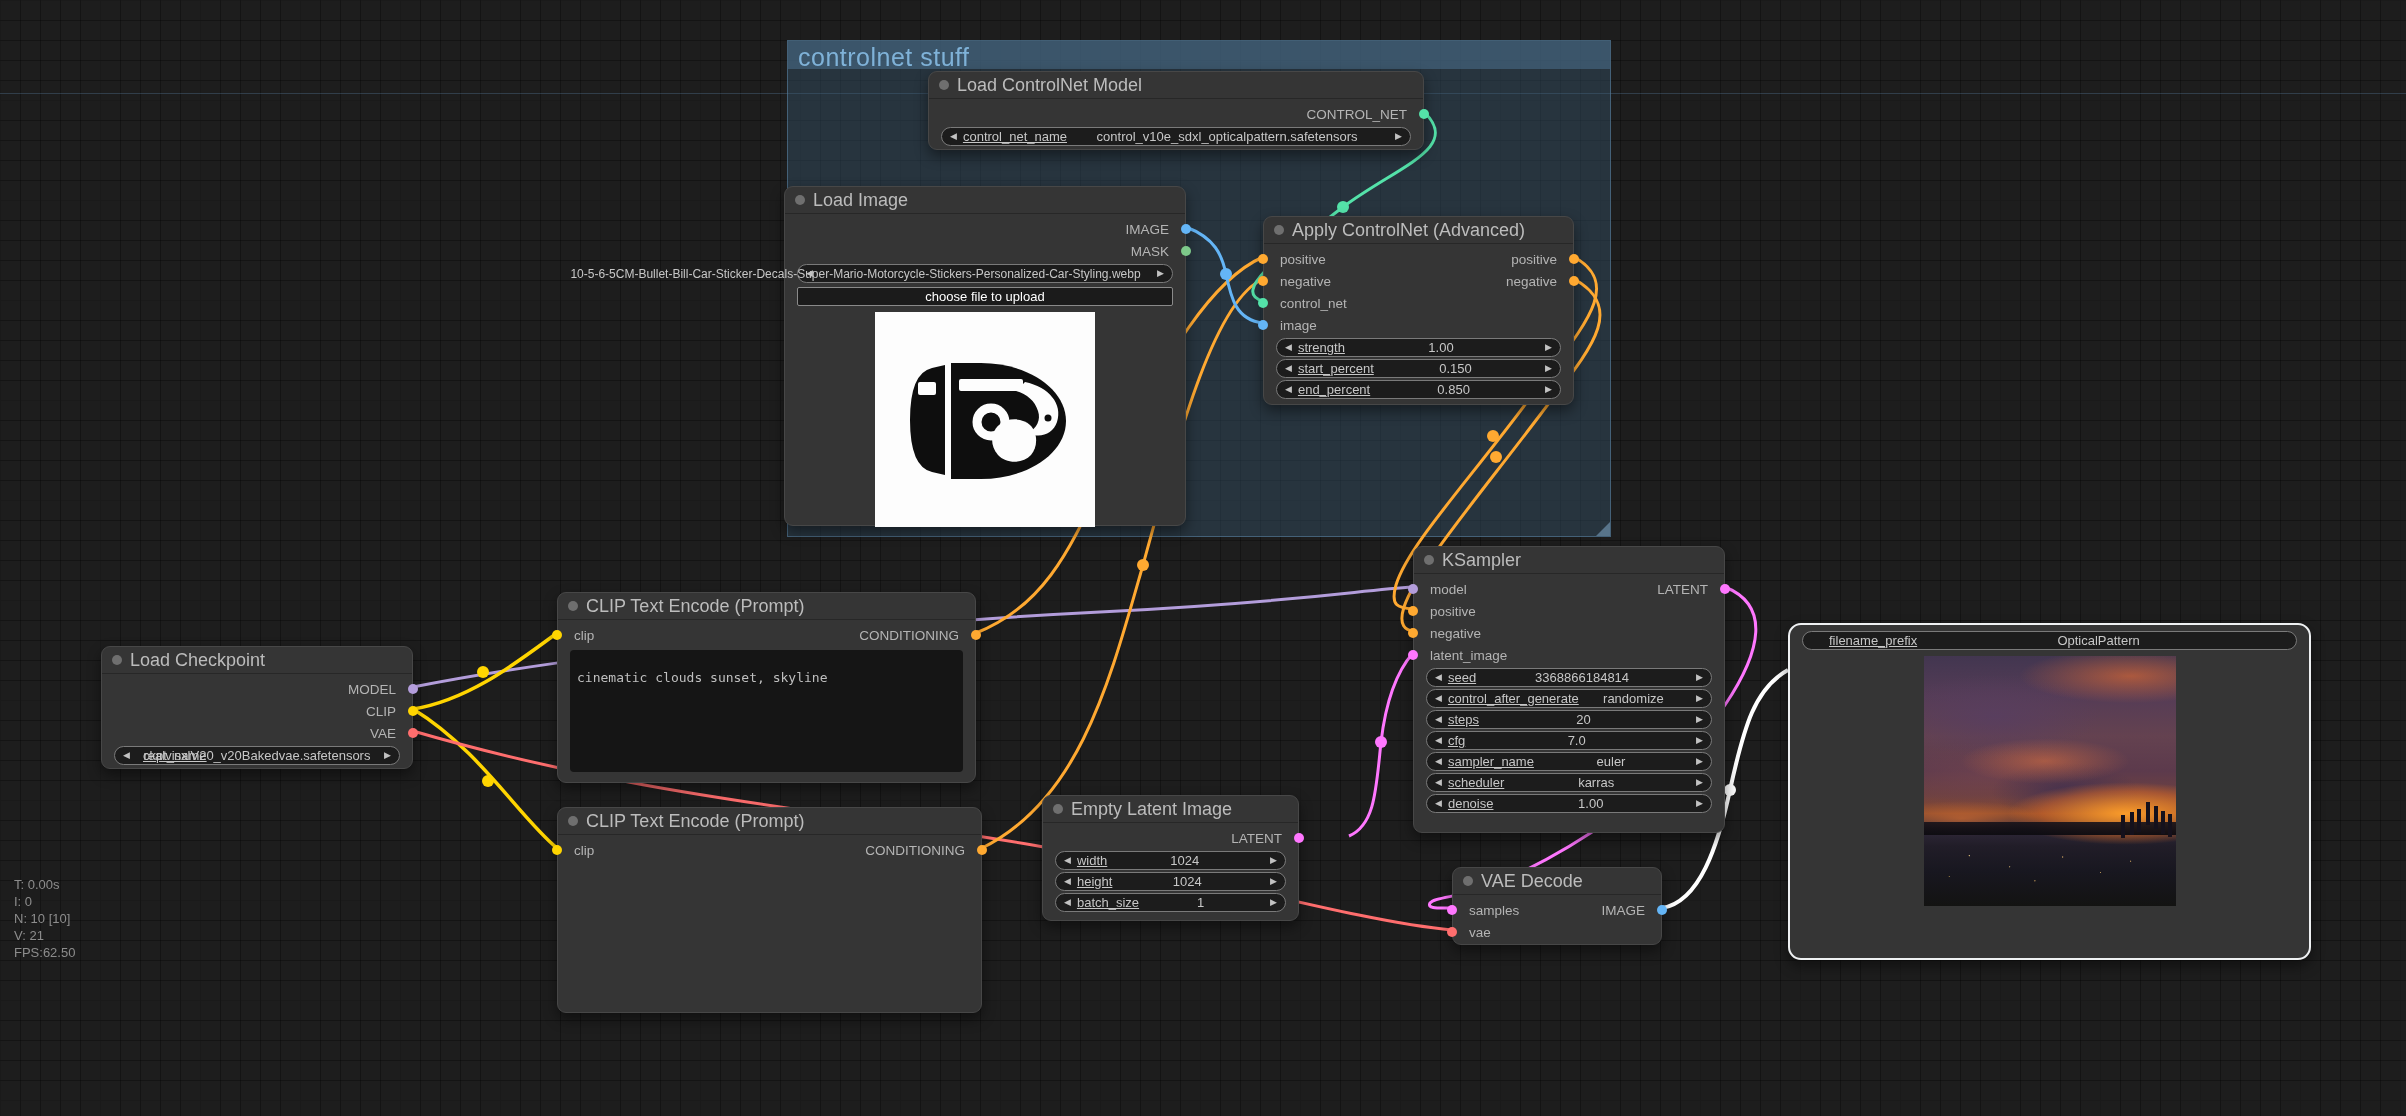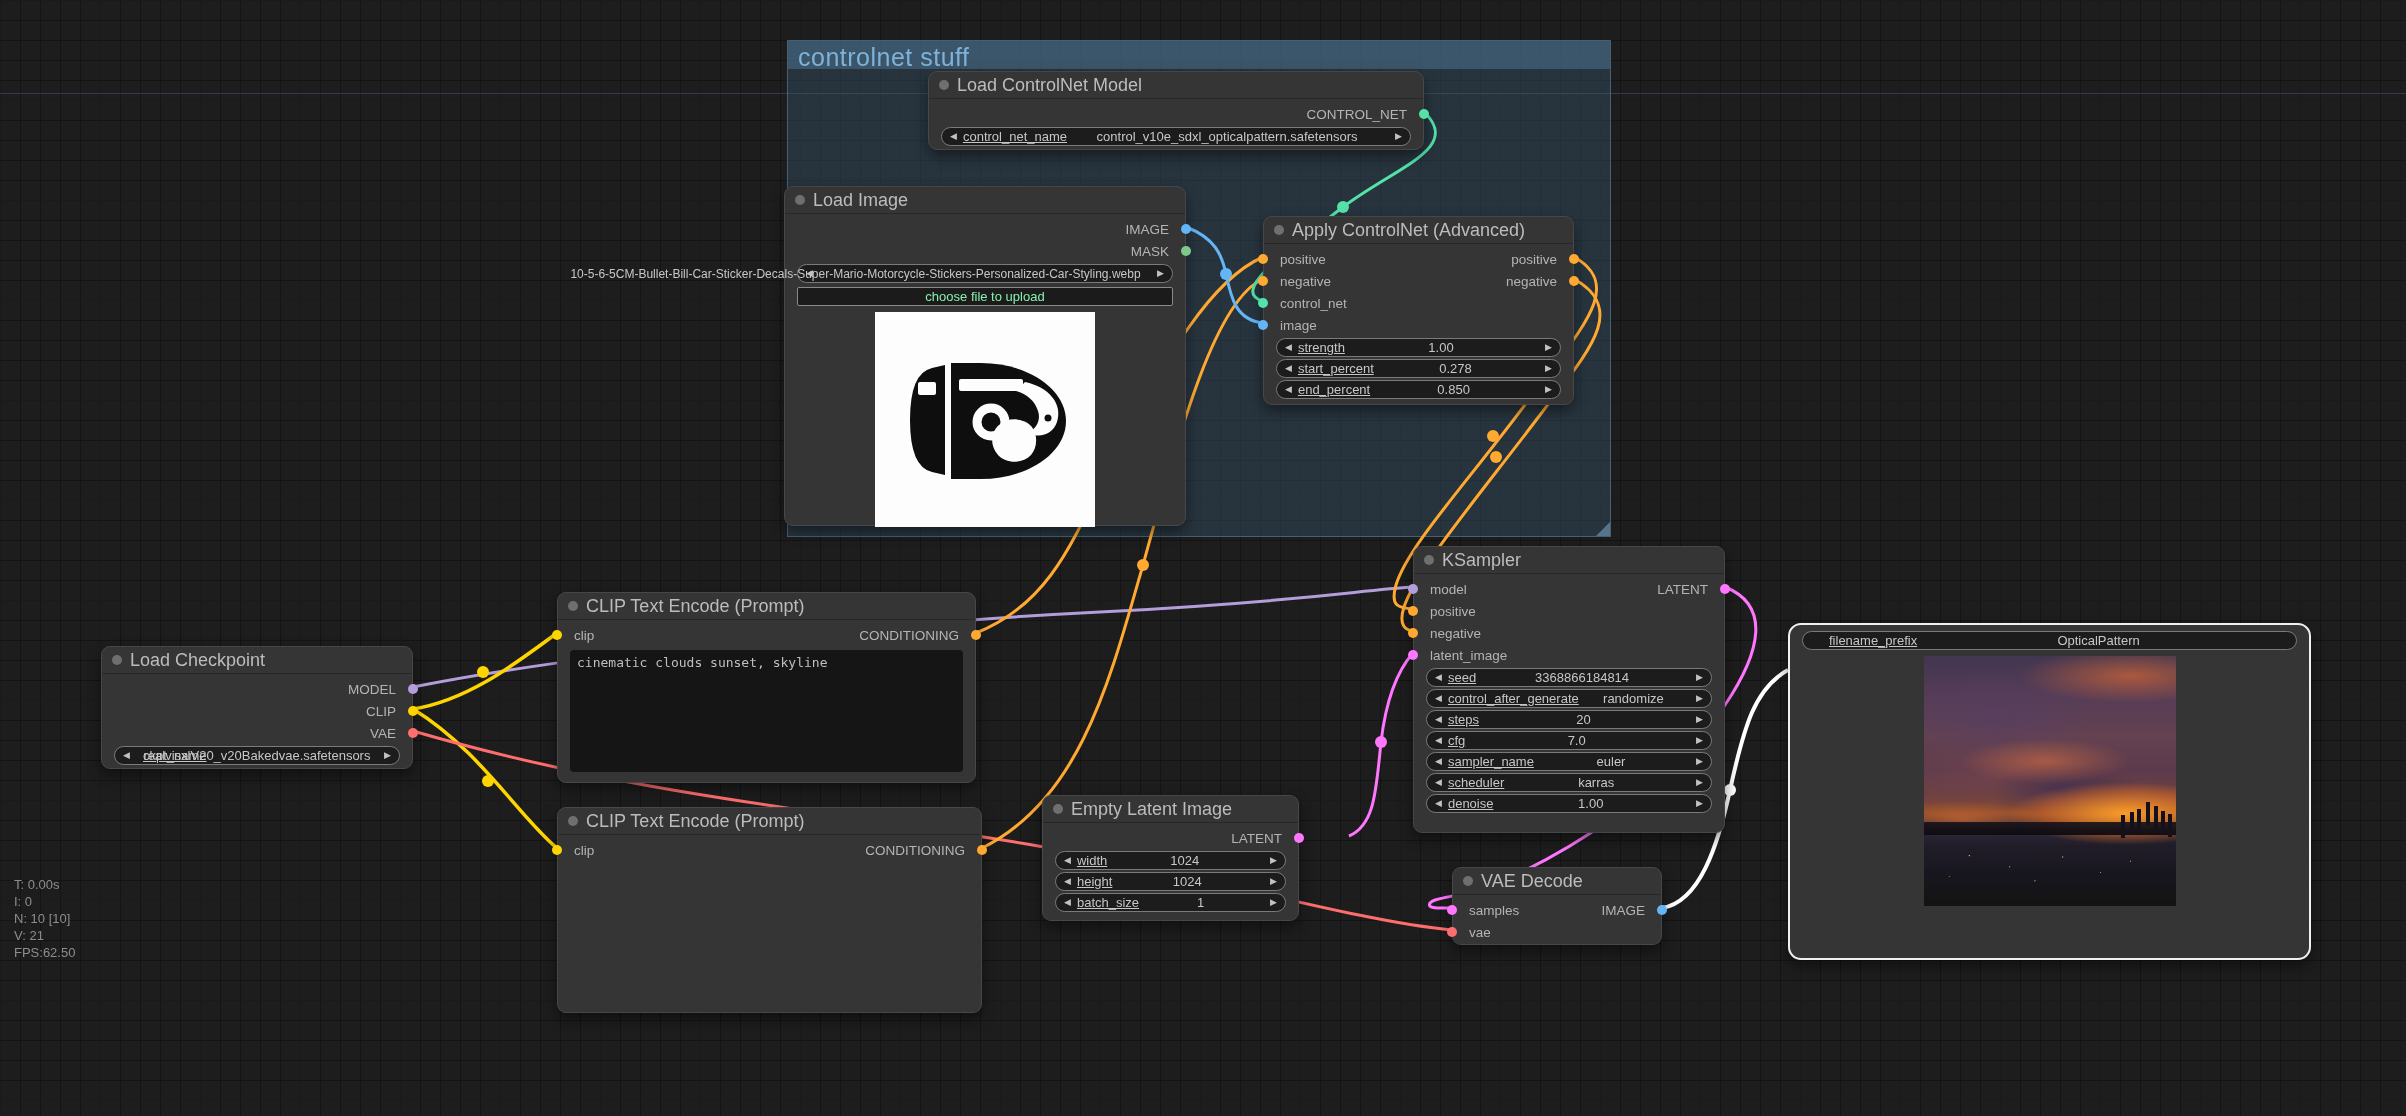--- a/index.html
+++ b/index.html
@@ -37,22 +37,22 @@
   .widget{position:relative;height:19px;margin:2px 12px 2px 12px;background:#1c1c1c;border:1px solid #7a7a7a;border-radius:10px;display:flex;align-items:center;padding:0 8px;box-sizing:border-box;font-size:13px;color:#c7c7c7;overflow:hidden;}
   .widget .warr{font-size:9px;color:#c2c2c2;line-height:19px;z-index:3;}
   .widget .wlabel{margin-left:6px;white-space:nowrap;text-decoration:underline;}
   .widget .wvalue{flex:1;text-align:center;margin-right:8px;white-space:nowrap;}
   .widget.center .wvalue{text-align:center;}
   .widget.overflow{overflow:visible;}
   .widget.overflow .wvalue{position:absolute;left:-234px;top:0;width:583px;line-height:19px;text-align:center;font-size:12px;margin:0;}
   .widget.ckpt .wlabel{position:absolute;left:22px;}
   .widget.ckpt .wvalue{position:absolute;left:20px;right:20px;text-align:center;margin:0;}
 
-  .btn{height:17px;margin:4px 12px 0 12px;border:1px solid #8a8a8a;background:#1b1b1b;color:#86efac;font-size:13px;line-height:17px;text-align:center;border-radius:2px;}
-  .ta{margin:4px 12px 0 12px;background:#151515;border-radius:4px;color:#bfbfbf;font-family:"DejaVu Sans Mono",monospace;font-size:13px;line-height:16px;padding:5px 7px;box-sizing:border-box;overflow:hidden;white-space:pre-wrap;}
+  .btn{height:17px;margin:4px 12px 0 12px;border:1px solid #8a8a8a;background:#1b1b1b;color:#ffffff;font-size:13px;line-height:17px;text-align:center;border-radius:2px;}
+  .ta{margin:4px 12px 0 12px;background:#151515;border-radius:4px;color:#bfbfbf;font-family:"DejaVu Sans Mono",monospace;font-size:13px;line-height:16px;padding:20px 7px;box-sizing:border-box;overflow:hidden;white-space:pre-wrap;}
 
   .imgpreview{position:relative;margin:6px auto 0 auto;background:#fdfdfd;}
   .sunset{position:relative;margin:6px auto 0 auto;width:252px;height:250px;
     background:
       radial-gradient(ellipse 60% 16% at 80% 63%, rgba(255,160,42,0.95), rgba(255,120,30,0.40) 55%, transparent 78%),
       radial-gradient(ellipse 45% 10% at 15% 65%, rgba(225,115,50,0.55), transparent 70%),
       radial-gradient(ellipse 48% 13% at 48% 42%, rgba(250,125,60,0.45), transparent 70%),
       radial-gradient(ellipse 65% 16% at 82% 8%, rgba(250,115,45,0.55), transparent 68%),
       radial-gradient(ellipse 55% 22% at 28% 24%, rgba(88,62,96,0.85), transparent 75%),
       radial-gradient(ellipse 42% 16% at 56% 54%, rgba(66,48,78,0.9), transparent 70%),
@@ -186,21 +186,21 @@
       </div>
       <div class="widget">
         <span class="warr">◀</span>
         <span class="wlabel">strength</span>
         <span class="wvalue">1.00</span>
         <span class="warr">▶</span>
       </div>
       <div class="widget">
         <span class="warr">◀</span>
         <span class="wlabel">start_percent</span>
-        <span class="wvalue">0.278</span>
+        <span class="wvalue">0.150</span>
         <span class="warr">▶</span>
       </div>
       <div class="widget">
         <span class="warr">◀</span>
         <span class="wlabel">end_percent</span>
         <span class="wvalue">0.850</span>
         <span class="warr">▶</span>
       </div>
     </div>
   </div>

